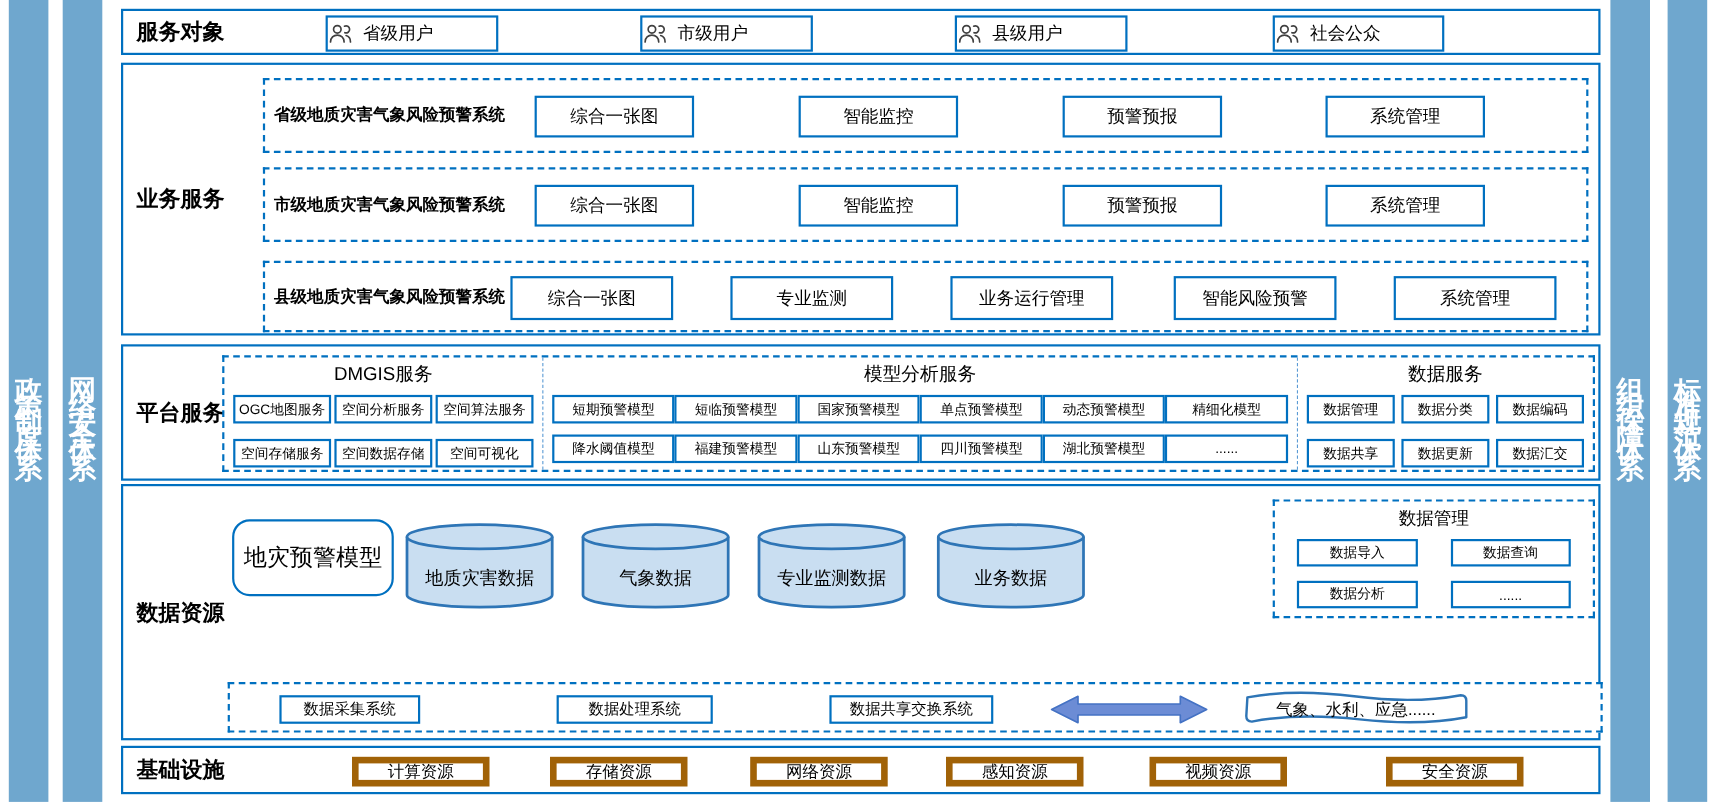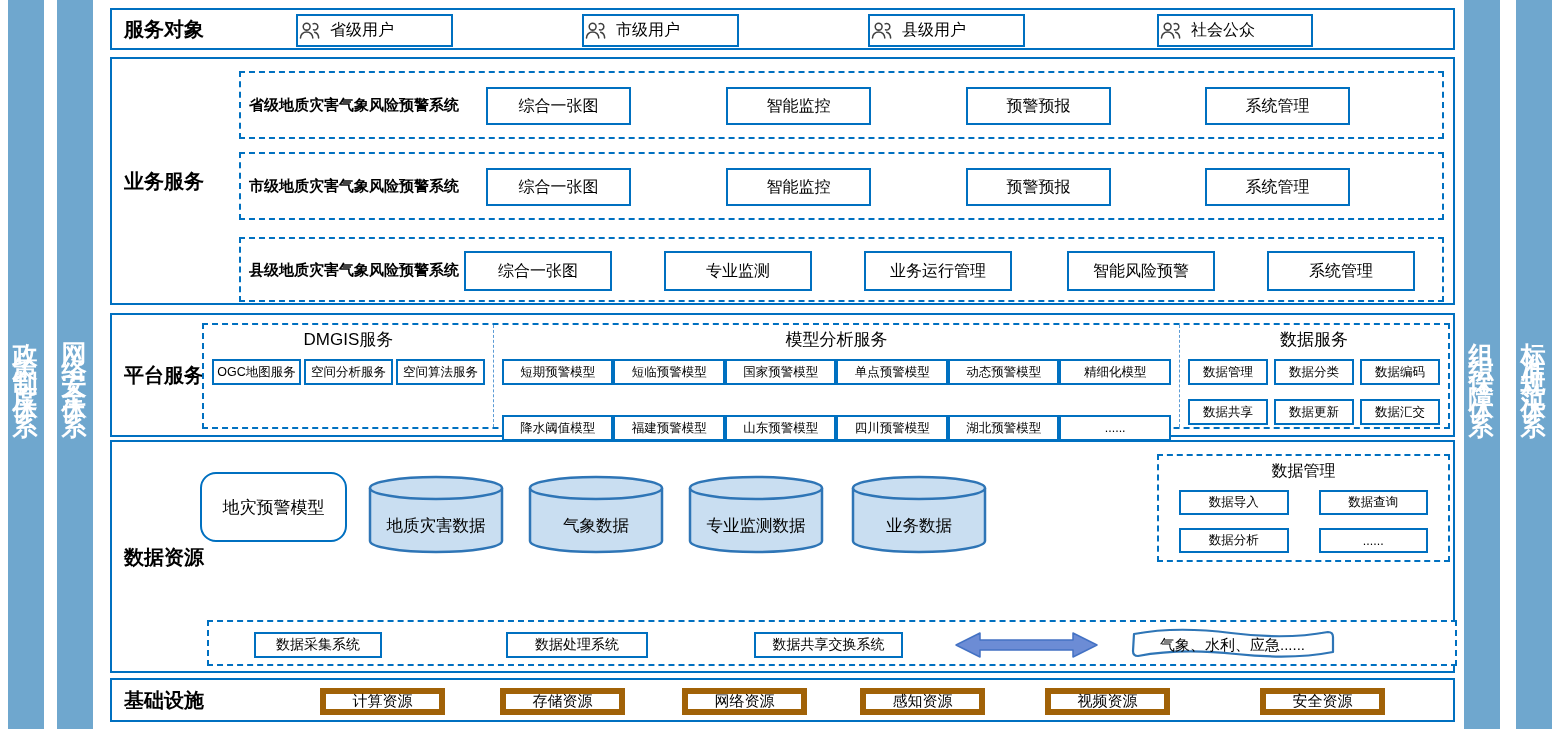--- a/index.html
+++ b/index.html
@@ -43,22 +43,22 @@
   .sec-data{width:270px;}
   .plat-title{text-align:center;font-size:17px;height:24px;line-height:24px;}
   .plat-row{display:flex;justify-content:space-between;padding:0 2px;margin-top:7px;}
   .pbox{border:2px solid #0070C0;box-sizing:border-box;height:26px;background:#fff;
     display:flex;align-items:center;justify-content:center;font-size:12.5px;white-space:nowrap;}
   .sec-dmgis .pbox{width:89px;}
   .sec-model .pbox{width:119px;}
   .sec-data .pbox{width:80px;}
 
   
-  .model-box{position:absolute;left:88px;top:30px;width:147px;height:70px;border:2.5px solid #0070C0;border-radius:16px;
-    box-sizing:border-box;background:#fff;display:flex;align-items:center;justify-content:center;font-size:17px;}
+  .model-box{position:absolute;left:99px;top:30px;width:147px;height:70px;border:2.5px solid #0070C0;border-radius:16px;
+    box-sizing:border-box;background:#fff;display:flex;align-items:center;justify-content:center;font-size:21px;}
   .cylinder{position:absolute;top:33px;width:138px;height:80px;}
   .cyl-label{position:absolute;left:0;right:0;top:40px;text-align:center;font-size:16.5px;white-space:nowrap;}
   #cyl-0{left:255px;} #cyl-1{left:415px;} #cyl-2{left:575px;} #cyl-3{left:738px;} #cyl-4{left:900px;}
   .mgmt-box{position:absolute;left:1045px;top:12px;width:293px;height:108px;border:2px dashed #0070C0;box-sizing:border-box;background:#fff;}
   .mgmt-title{text-align:center;font-size:16px;margin-top:5px;}
   .mgmt-grid{display:grid;grid-template-columns:1fr 1fr;gap:13px 30px;padding:8px 20px 0 20px;}
   .mbox{border:2px solid #0070C0;box-sizing:border-box;height:25px;background:#fff;
     display:flex;align-items:center;justify-content:center;font-size:12.5px;}
   .db-box{position:absolute;left:95px;top:128px;width:1250px;height:44px;border:2px dashed #0070C0;box-sizing:border-box;background:#fff;}
   .db-name{position:absolute;top:50%;transform:translateY(-50%);font-size:16px;}
@@ -160,33 +160,38 @@
     <div class="row-label">平台服务</div>
     <div class="plat-wrap">
 
       <div class="plat-sec sec-dmgis">
         <div class="plat-title">DMGIS服务</div>
         <div class="plat-row">
           <div class="pbox">OGC地图服务</div>
           <div class="pbox">空间分析服务</div>
           <div class="pbox">空间算法服务</div>
         </div>
+        <div class="plat-row" style="margin-top:14px;">
+          <div class="pbox">空间存储服务</div>
+          <div class="pbox">空间数据存储</div>
+          <div class="pbox">空间可视化</div>
+        </div>
       </div>
 
       <div class="plat-sec sec-model">
         <div class="plat-title">模型分析服务</div>
         <div class="plat-row">
           <div class="pbox">短期预警模型</div>
           <div class="pbox">短临预警模型</div>
           <div class="pbox">国家预警模型</div>
           <div class="pbox">单点预警模型</div>
           <div class="pbox">动态预警模型</div>
           <div class="pbox">精细化模型</div>
         </div>
-        <div class="plat-row" style="margin-top:30px;text-align:center;">
+        <div class="plat-row" style="margin-top:10px;text-align:center;">
           <div class="pbox">降水阈值模型</div>
           <div class="pbox">福建预警模型</div>
           <div class="pbox">山东预警模型</div>
           <div class="pbox">四川预警模型</div>
           <div class="pbox">湖北预警模型</div>
           <div class="pbox">......</div>
         </div>
       </div>
 
       <div class="plat-sec sec-data">

